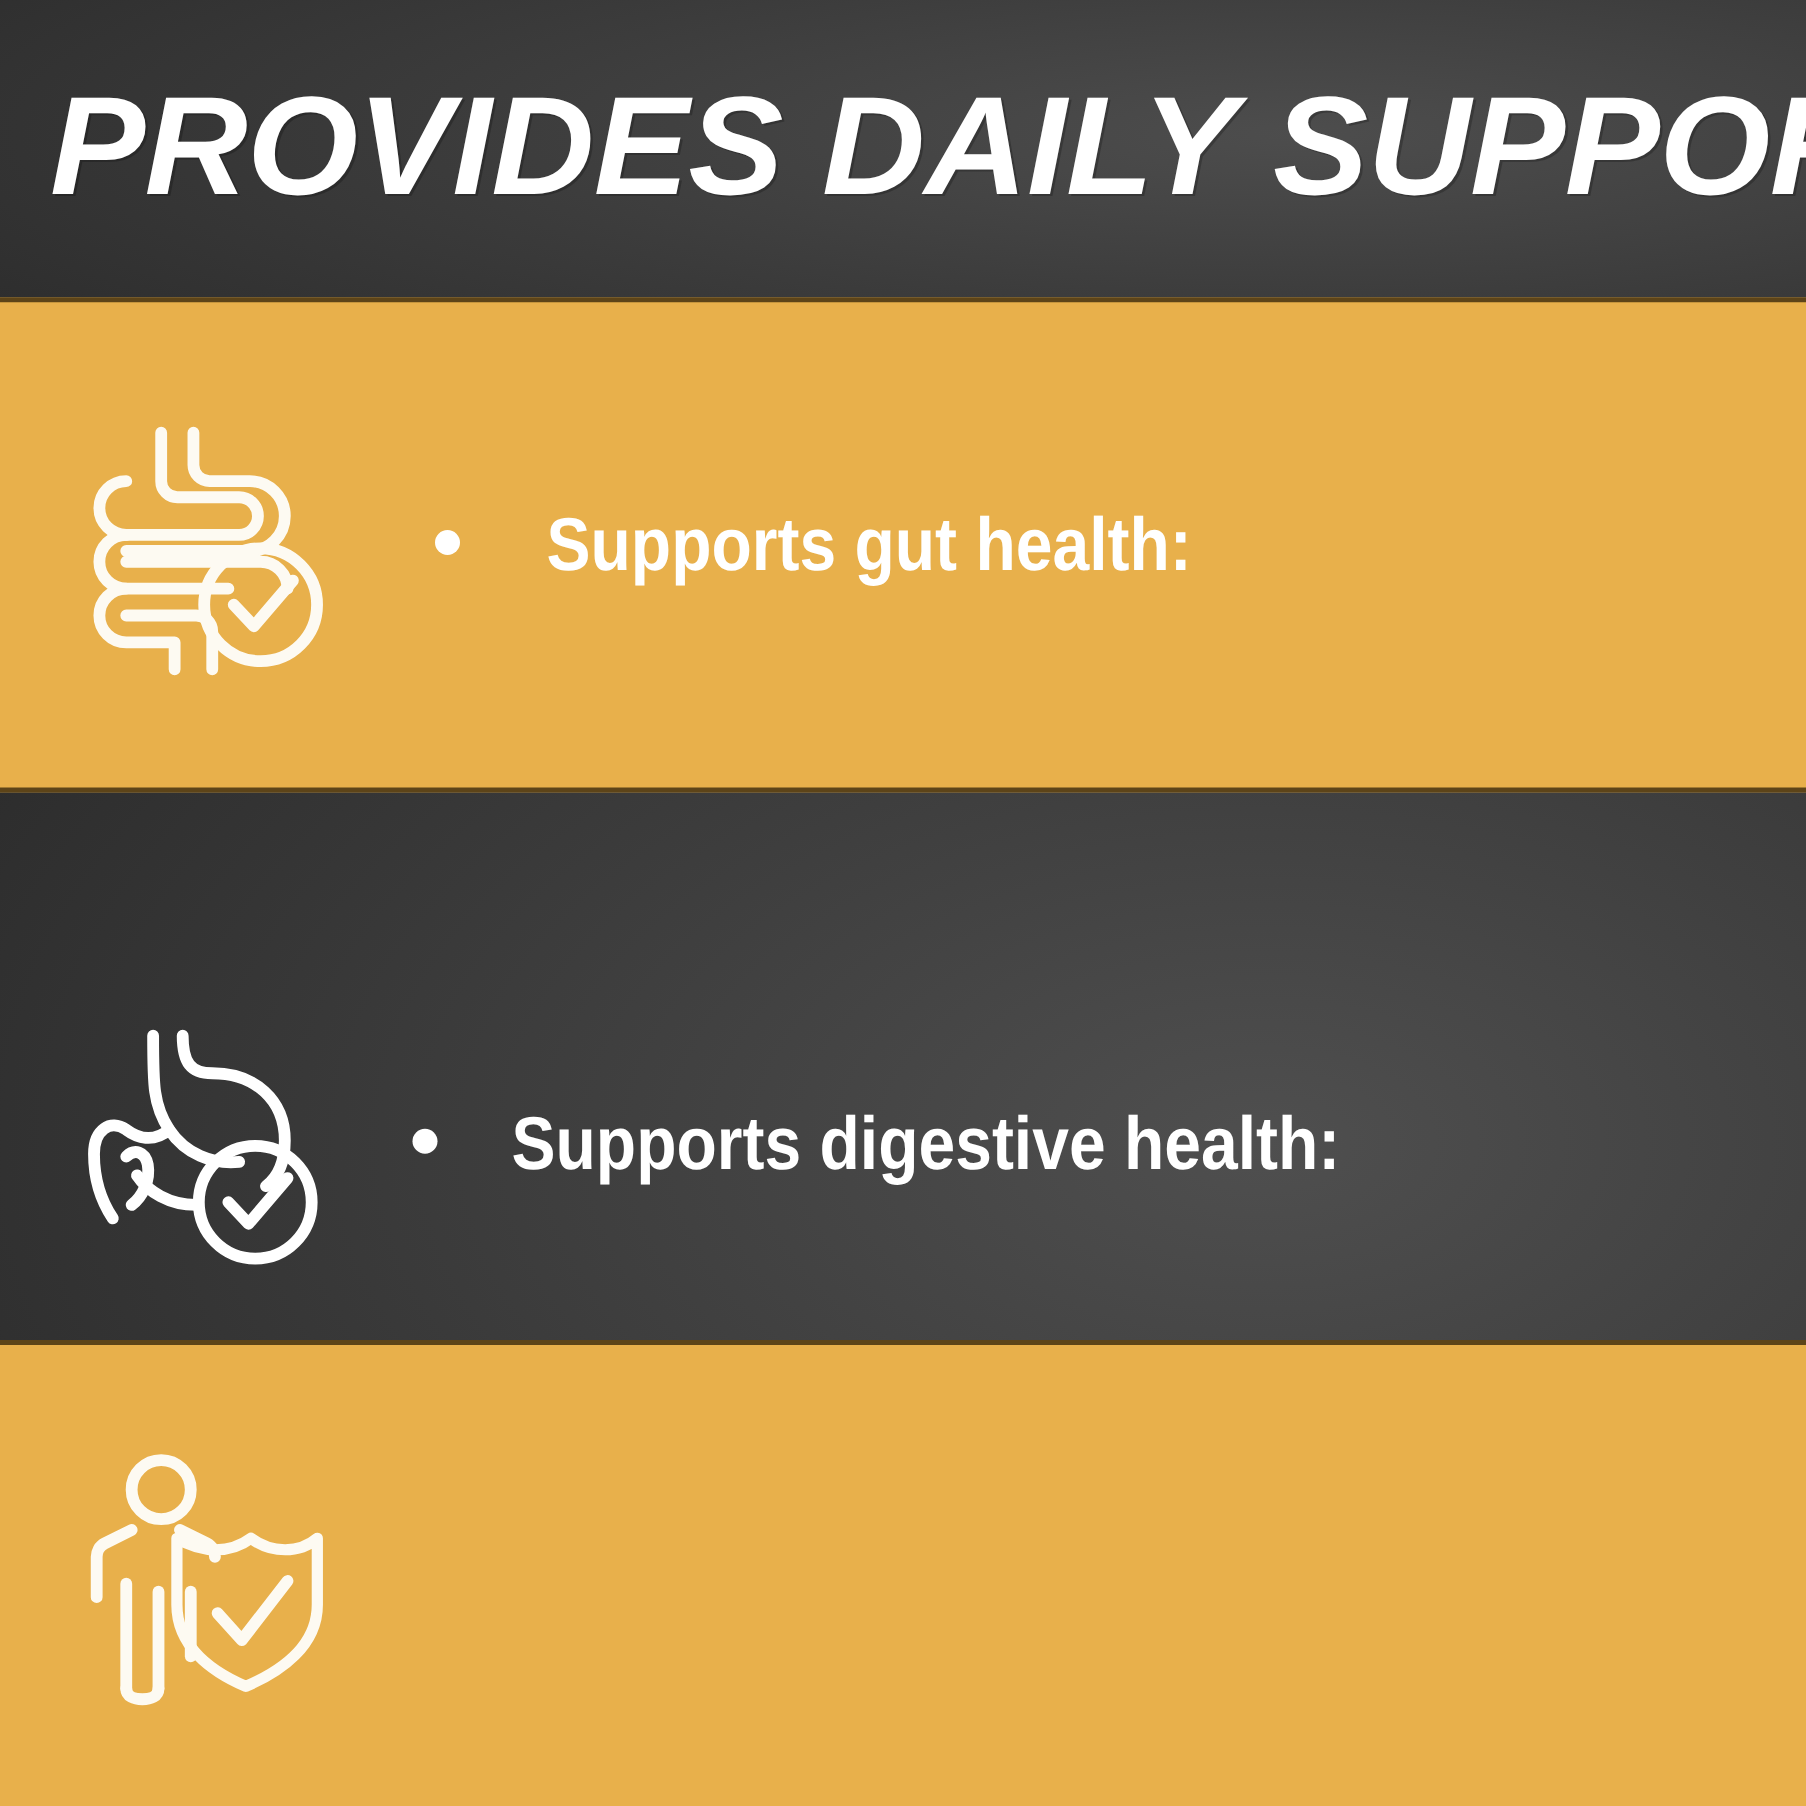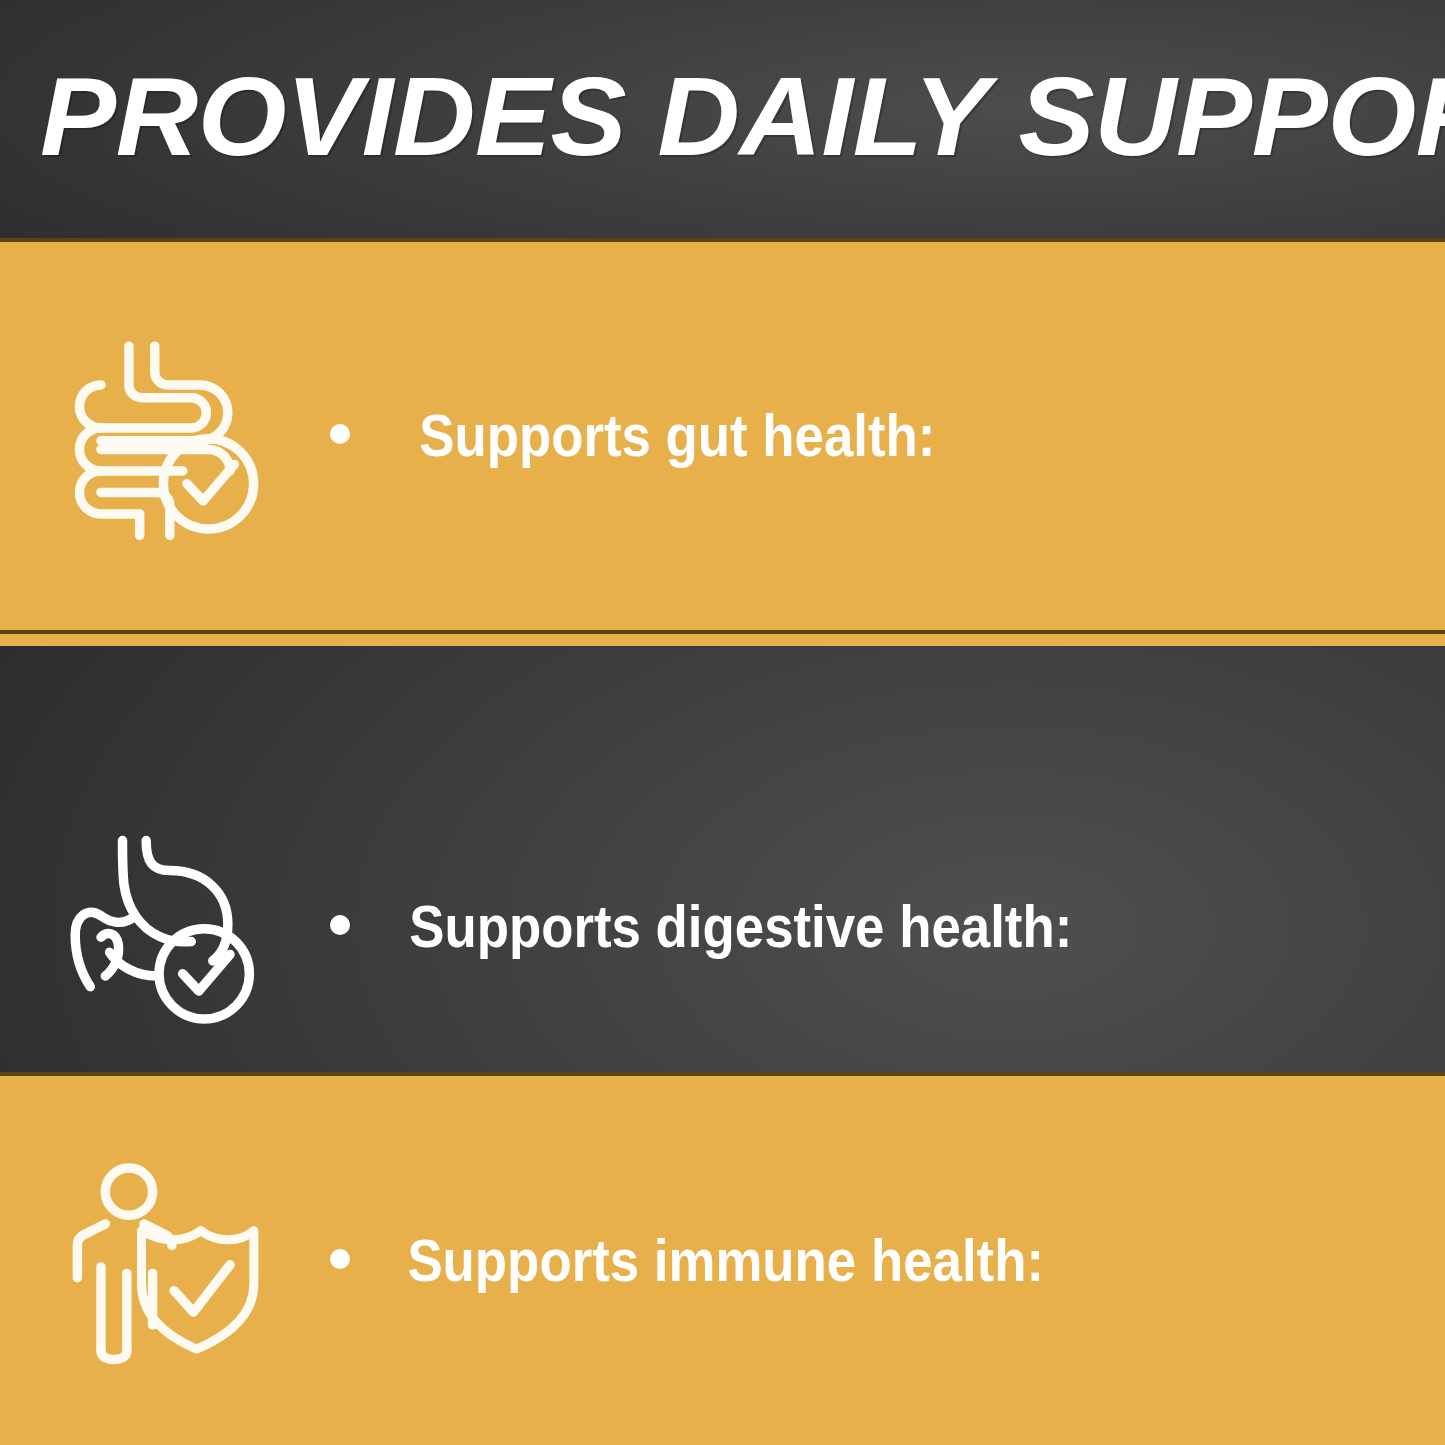--- a/index.html
+++ b/index.html
@@ -67,22 +67,22 @@
     align-items: center;
   }
   .band-amber {
     background: #e8b04b;
   }
   .band-dark {
     background:
       radial-gradient(ellipse 110% 160% at 70% 50%, #4f4f4f 0%, #3e3e3e 36%, #2c2c2c 74%, #262626 100%);
   }
 
-  .band-1 { top: 242px;  height: 388px; }
-  .band-2 { top: 634px;  height: 561px; margin-top: 12px; }
+  .band-1 { top: 242px;  height: 388px; gap: 18px; }
+  .band-2 { top: 634px;  height: 561px; }
   .band-3 { top: 1076px; height: 369px; }
 
   
   .icon-slot {
     flex: 0 0 auto;
     width: 330px;
     display: flex;
     align-items: center;
     justify-content: center;
   }
@@ -218,21 +218,16 @@
         <path d="M44 56 L44 80"></path>
         <path d="M20 92 C20 95 23 96 26 96 C29 96 32 95 32 92"></path>
 
         <path d="M41 36 C51 42 62 42 70 36 C78 42 89 42 96 36 L96 62 C96 78 82 88 68 94 C54 88 41 78 41 62 Z" transform="translate(-2,0) scale(0.95) translate(2,2)"></path>
 
         <path d="M54 64 l9 10 L80 52"></path>
       </svg>
     </div>
 
     <div class="text-slot">
-      <div class="heading-row">
-        <span class="bullet-dot"></span>
-        <span class="gap-tight"></span>
-        <span class="heading-text">Supports immune health:</span>
-      </div>
     </div>
   </div>
 
 </div>
 
 </body></html>

